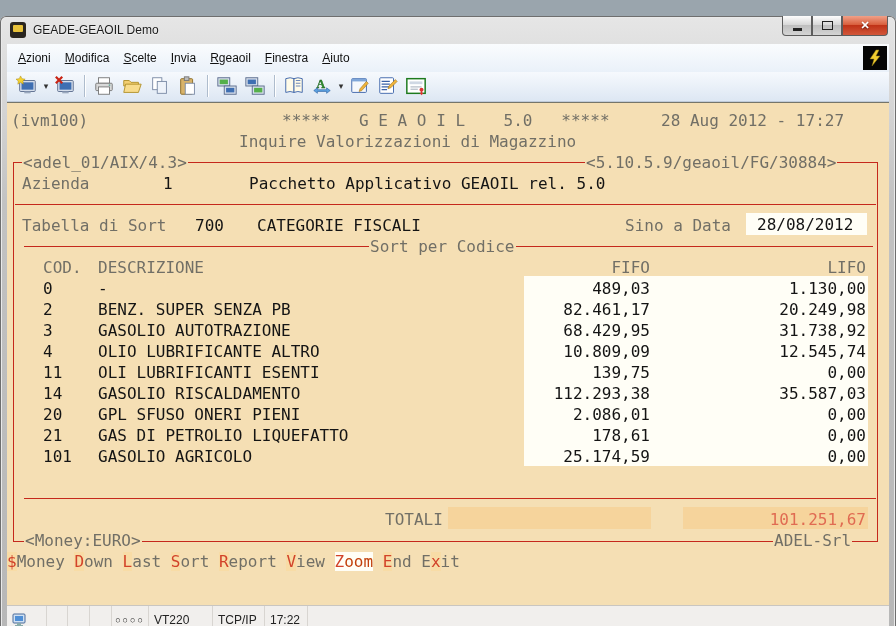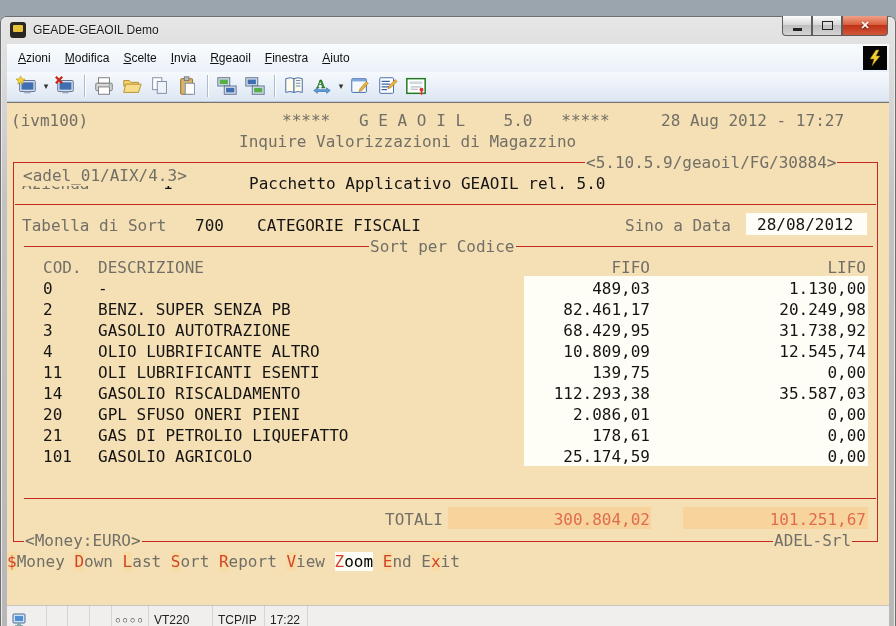--- a/index.html
+++ b/index.html
@@ -49,21 +49,21 @@
   .num{position:absolute;text-align:center;}
   .trow{position:absolute;left:0;width:100%;height:21px;}
   .trow span{position:absolute;white-space:pre;}
   .totbox{position:absolute;height:22px;background:#f6d49c;}
   .tot{color:#e06b52;}
   .fkeys{position:absolute;left:0px;top:448px;white-space:pre;}
   .fk{color:#716f66;}
   .fk.hot{color:#d2432a;background:#f8dca6;}
   .zoomsel{background:#fffef6;}
   .zoomsel .hotz{color:#d2432a;}
-  .zoomsel .dk{color:#000000;}
+  .zoomsel .dk{color:#c2410c;}
   
   .statusbar{height:28px;background:#f1efed;border-top:1px solid #c9c6c1;display:flex;align-items:stretch;
     font-size:12px;color:#222;}
   .scell{border-right:1px solid #d8d5d1;display:flex;align-items:center;padding:0 5px;box-sizing:border-box;}
   .scell.grow{flex:1;border-right:none;}
   .sig{font-size:9px;letter-spacing:2px;color:#222;}
 </style>
 </head>
 <body>
 
@@ -209,21 +209,21 @@
 
     <div class="terminal">
 
       <span class="tl gray" style="left:4px;top:7px">(ivm100)</span>
       <span class="tl gray" style="left:275px;top:7px">*****   G E A O I L    5.0   *****</span>
       <span class="tl gray" style="left:654px;top:7px">28 Aug 2012 - 17:27</span>
 
       <span class="tl gray" style="left:232px;top:28px">Inquire Valorizzazioni di Magazzino</span>
 
       <div class="redbox"></div>
-      <span class="tl gray boxlabel" style="left:15px;top:62px;z-index:2">&lt;adel_01/AIX/4.3&gt;</span>
+      <span class="tl gray boxlabel" style="left:15px;top:49px;z-index:2">&lt;adel_01/AIX/4.3&gt;</span>
       <span class="tl gray boxlabel" style="left:578px;top:49px;z-index:2">&lt;5.10.5.9/geaoil/FG/30884&gt;</span>
 
       <span class="tl gray" style="left:15px;top:70px">Azienda</span>
       <span class="tl blk" style="left:156px;top:70px">1</span>
       <span class="tl blk" style="left:242px;top:70px">Pacchetto Applicativo GEAOIL rel. 5.0</span>
       <div class="rline" style="left:8px;top:101px;width:861px"></div>
 
       <span class="tl gray" style="left:15px;top:112px">Tabella di Sort</span>
       <span class="tl blk" style="left:188px;top:112px">700</span>
       <span class="tl gray" style="left:618px;top:112px">Sino a Data</span>
@@ -293,21 +293,20 @@
           <span class="blk" style="left:36px">101</span>
           <span class="blk" style="left:91px">GASOLIO AGRICOLO</span>
           <span class="blk num" style="right:239px">25.174,59</span>
           <span class="blk num" style="right:23px">0,00</span>
         </div>
 
       <div class="rline" style="left:17px;top:395px;width:852px"></div>
       <span class="tl gray" style="left:378px;top:406px">TOTALI</span>
       <div class="totbox" style="left:441px;top:404px;width:203px"></div>
       <div class="totbox" style="left:676px;top:404px;width:185px"></div>
-      <span class="tl tot num" style="right:239px;top:406px;z-index:2">300.804,02</span>
       <span class="tl tot num" style="right:23px;top:406px;z-index:2">101.251,67</span>
 
       <span class="tl gray boxlabel" style="left:17px;top:427px;z-index:2">&lt;Money:EURO&gt;</span>
       <span class="tl gray boxlabel" style="left:766px;top:427px;z-index:2">ADEL-Srl</span>
 
       <div class="fkeys"><span class="fk hot">$</span><span class="fk">Money </span><span class="fk hot">D</span><span class="fk">own </span><span class="fk hot">L</span><span class="fk">ast </span><span class="fk hot">S</span><span class="fk">ort </span><span class="fk hot">R</span><span class="fk">eport </span><span class="fk hot">V</span><span class="fk">iew </span><span class="zoomsel"><span class="fk hotz">Z</span><span class="fk dk">oom</span></span><span class="fk"> </span><span class="fk hot">E</span><span class="fk">nd </span><span class="fk">E</span><span class="fk hot">x</span><span class="fk">it</span></div>
     </div>
 
     <div class="statusbar">
       <div class="scell" style="width:40px">

